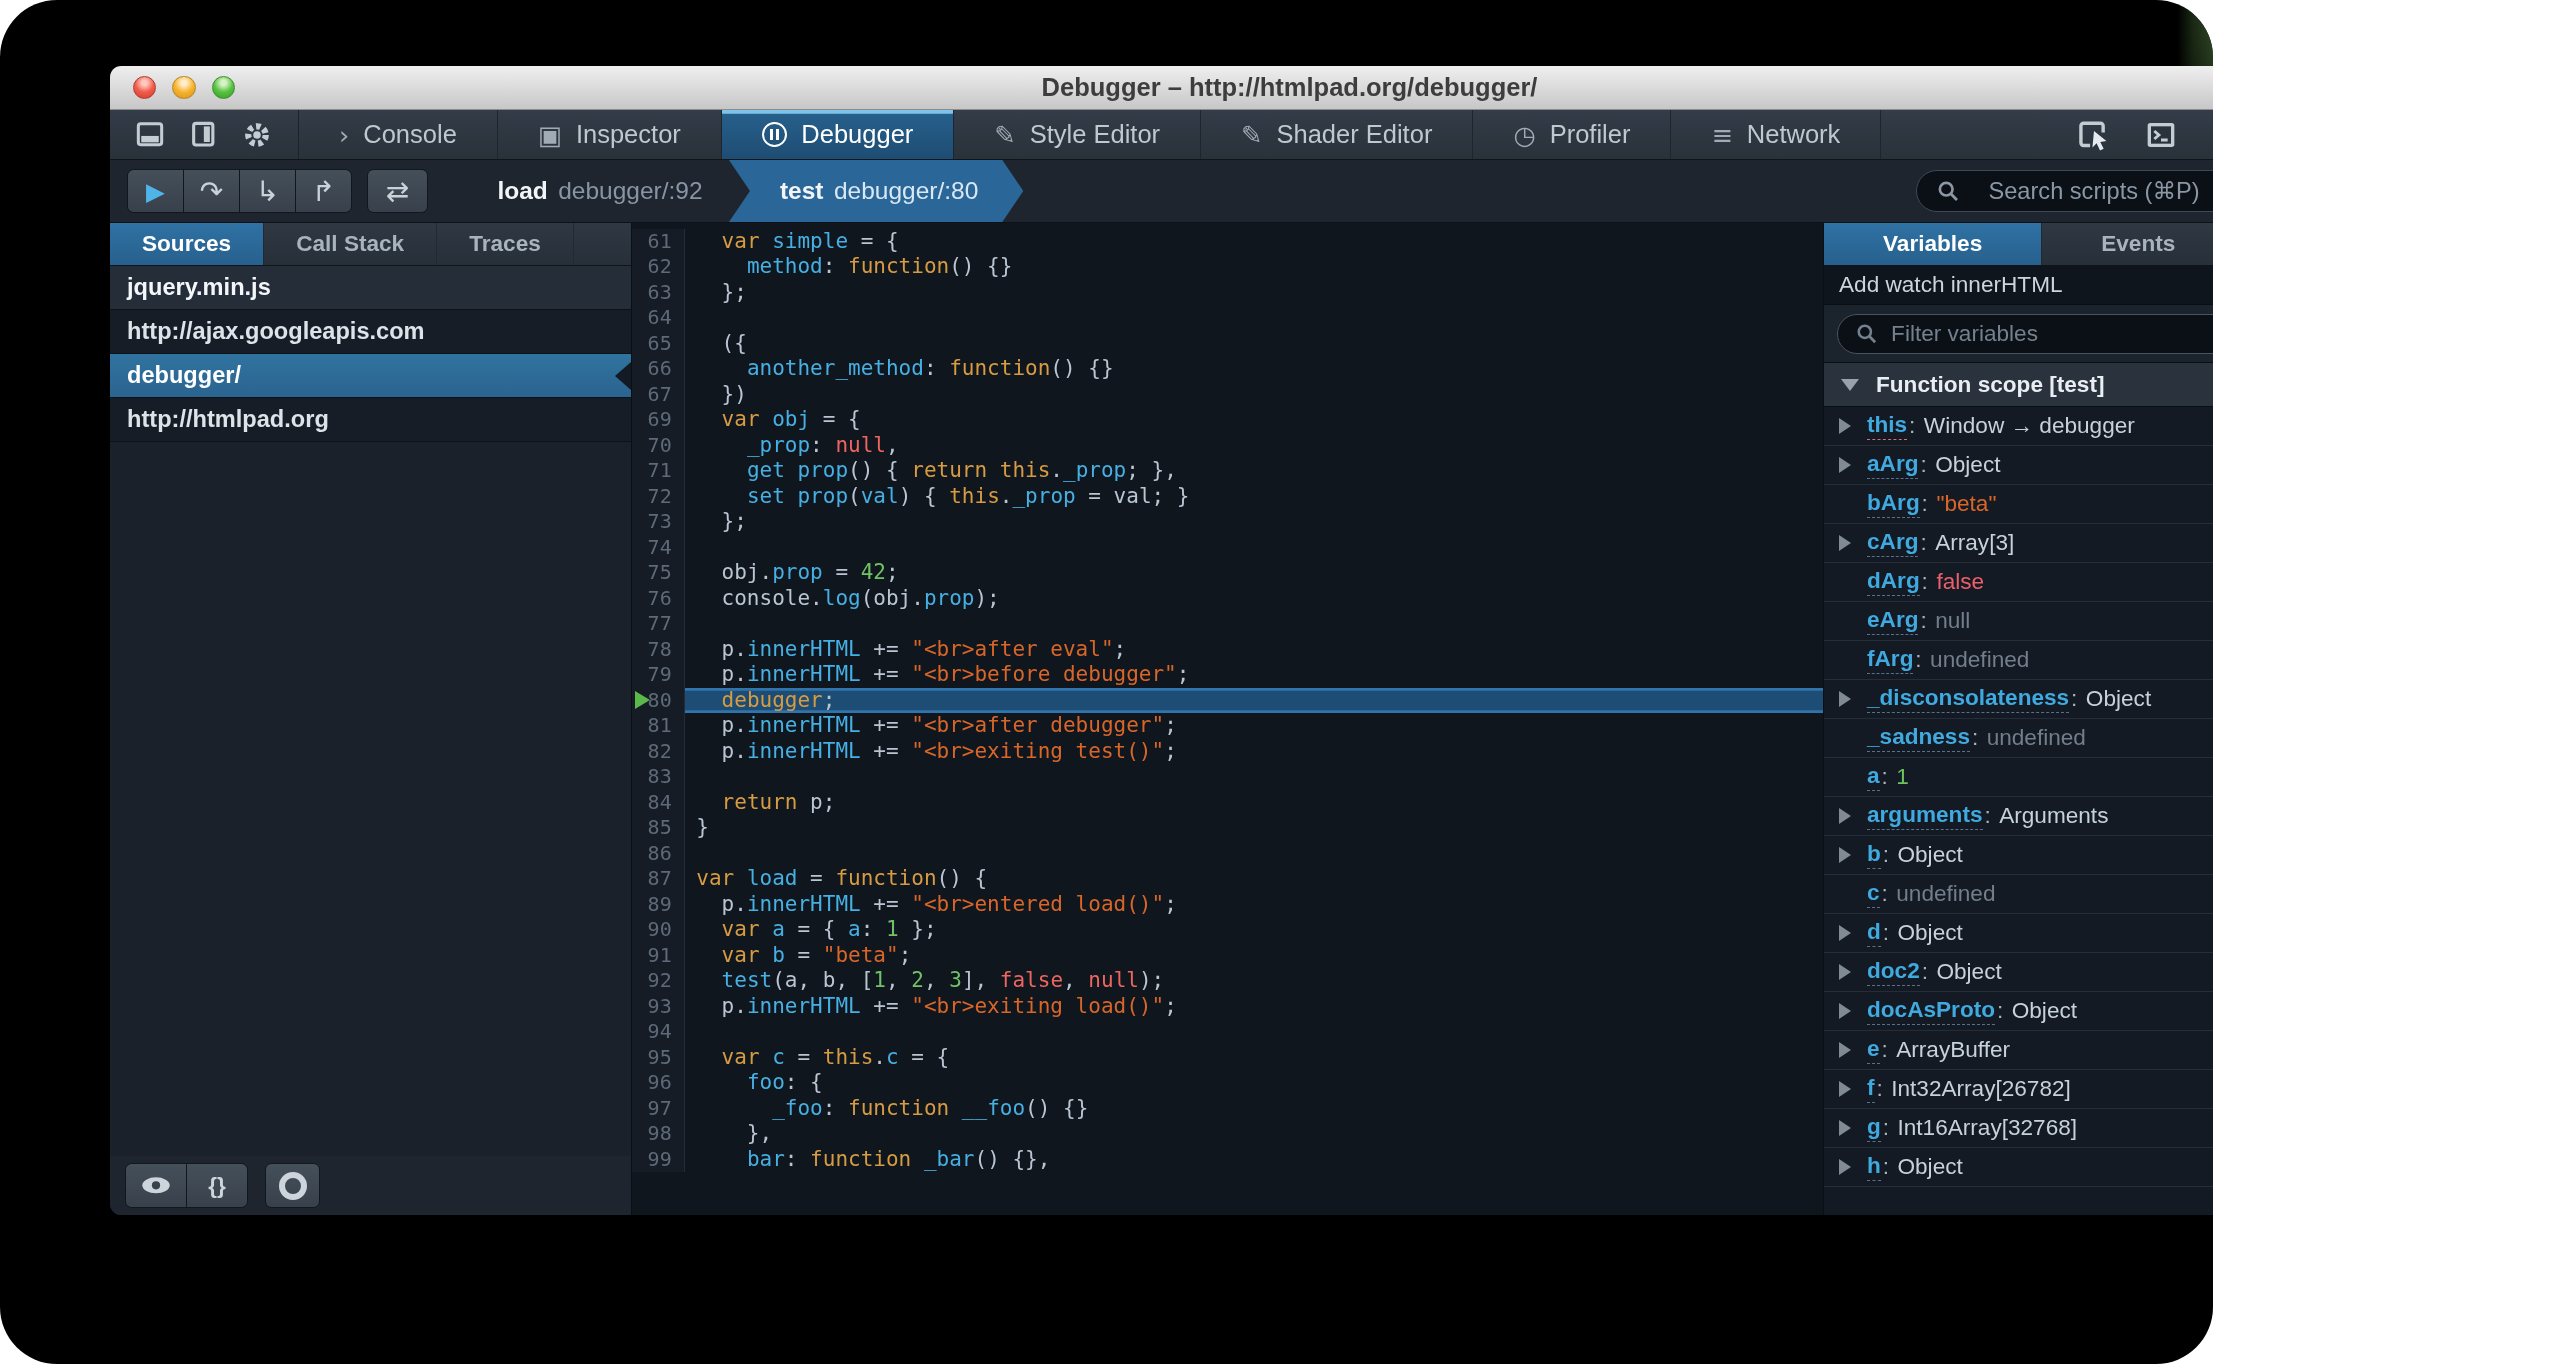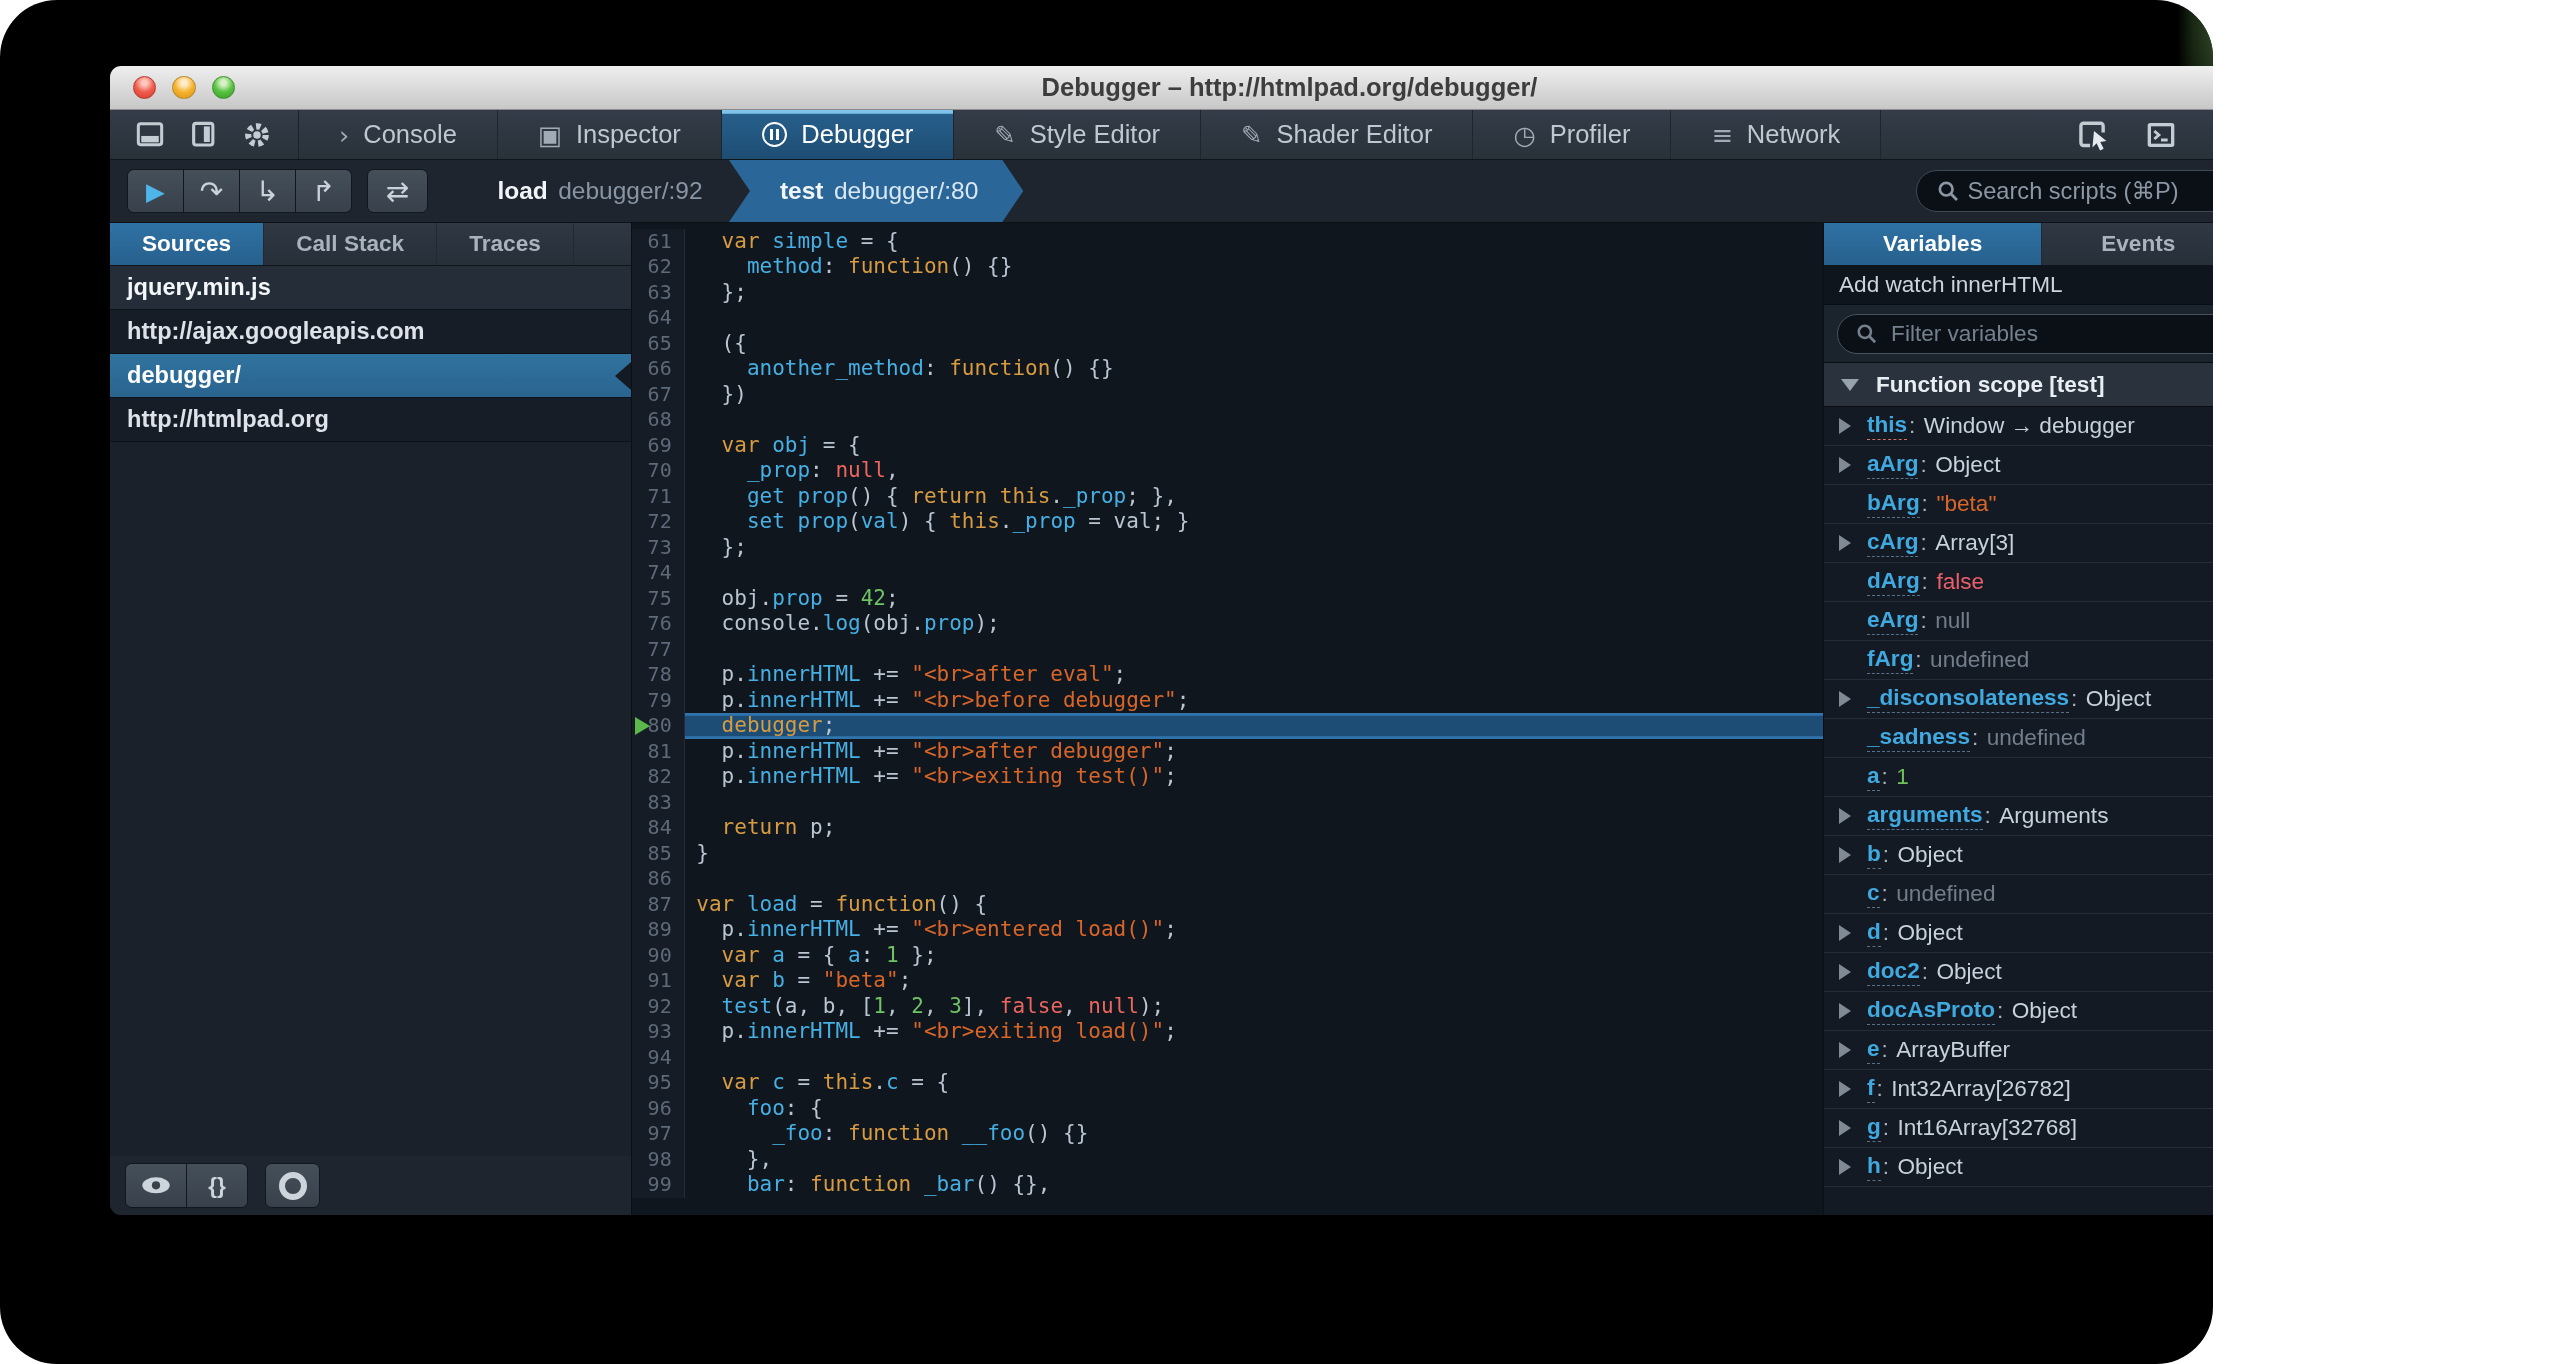--- a/index.html
+++ b/index.html
@@ -45,21 +45,21 @@
   .tbtn.single{margin-left:15px;border:0.9px solid #12171d;border-radius:6.6px;width:59px;}
   .crumbs{display:flex;align-items:center;margin-left:43px;height:100%;}
   .crumb{display:flex;align-items:center;gap:10.4px;font-size:24.5px;padding:0 26.4px;height:100%;}
   .crumb .fn{color:#f2f5f8;font-weight:bold;}
   .crumb .loc{color:#8795a5;}
   .crumb.active{background:#2a6798;padding:0 45px 0 51px;
     clip-path:polygon(0 0,calc(100% - 21px) 0,100% 50%,calc(100% - 21px) 100%,0 100%,21px 50%);}
   .crumb.active .loc{color:#d9e8f4;}
   .search-pill{position:absolute;right:168px;top:50%;transform:translateY(-50%);width:385px;height:42px;
         box-sizing:border-box;border:1.9px solid #3f4954;border-radius:22px;background:#0b1016;
-        display:flex;align-items:center;gap:7px;padding:0 19px;color:#8b97a4;font-size:23.6px;}
+        display:flex;align-items:center;gap:28px;padding:0 19px;color:#8b97a4;font-size:23.6px;}
   .panel-btn{position:absolute;right:108px;top:50%;transform:translateY(-50%);}
   .gear-btn{position:absolute;right:42px;top:50%;transform:translateY(-50%);}
   
   .content{flex:1;display:flex;min-height:0;}
   
   .pane-sources{width:521px;flex:none;background:#1a212b;border-right:0.9px solid #0b0f14;
                 display:flex;flex-direction:column;position:relative;}
   .side-tabs{height:42px;flex:none;display:flex;background:linear-gradient(#2f3843,#272f39);
              border-bottom:0.9px solid #10151b;font-size:22.6px;font-weight:bold;color:#a9b3bd;}
   .side-tab{display:flex;align-items:center;justify-content:center;padding:0 32px;border-right:0.9px solid #212932;}
@@ -352,24 +352,20 @@
           </div>
           <div class="line">
             <span class="ln">66</span>
             <span class="lc"><span class="tok p">    </span><span class="tok v">another_method</span><span class="tok p">: </span><span class="tok k">function</span><span class="tok p">() {}</span></span>
           </div>
           <div class="line">
             <span class="ln">67</span>
             <span class="lc"><span class="tok p">  })</span></span>
           </div>
           <div class="line">
-            <span class="ln">68</span>
-            <span class="lc"></span>
-          </div>
-          <div class="line">
             <span class="ln">69</span>
             <span class="lc"><span class="tok p">  </span><span class="tok k">var </span><span class="tok v">obj</span><span class="tok p"> = {</span></span>
           </div>
           <div class="line">
             <span class="ln">70</span>
             <span class="lc"><span class="tok p">    </span><span class="tok v">_prop</span><span class="tok p">: </span><span class="tok a">null</span><span class="tok p">,</span></span>
           </div>
           <div class="line">
             <span class="ln">71</span>
             <span class="lc"><span class="tok p">    </span><span class="tok v">get</span><span class="tok p"> </span><span class="tok v">prop</span><span class="tok p">() { </span><span class="tok k">return</span><span class="tok p"> </span><span class="tok k">this</span><span class="tok p">.</span><span class="tok v">_prop</span><span class="tok p">; },</span></span>

